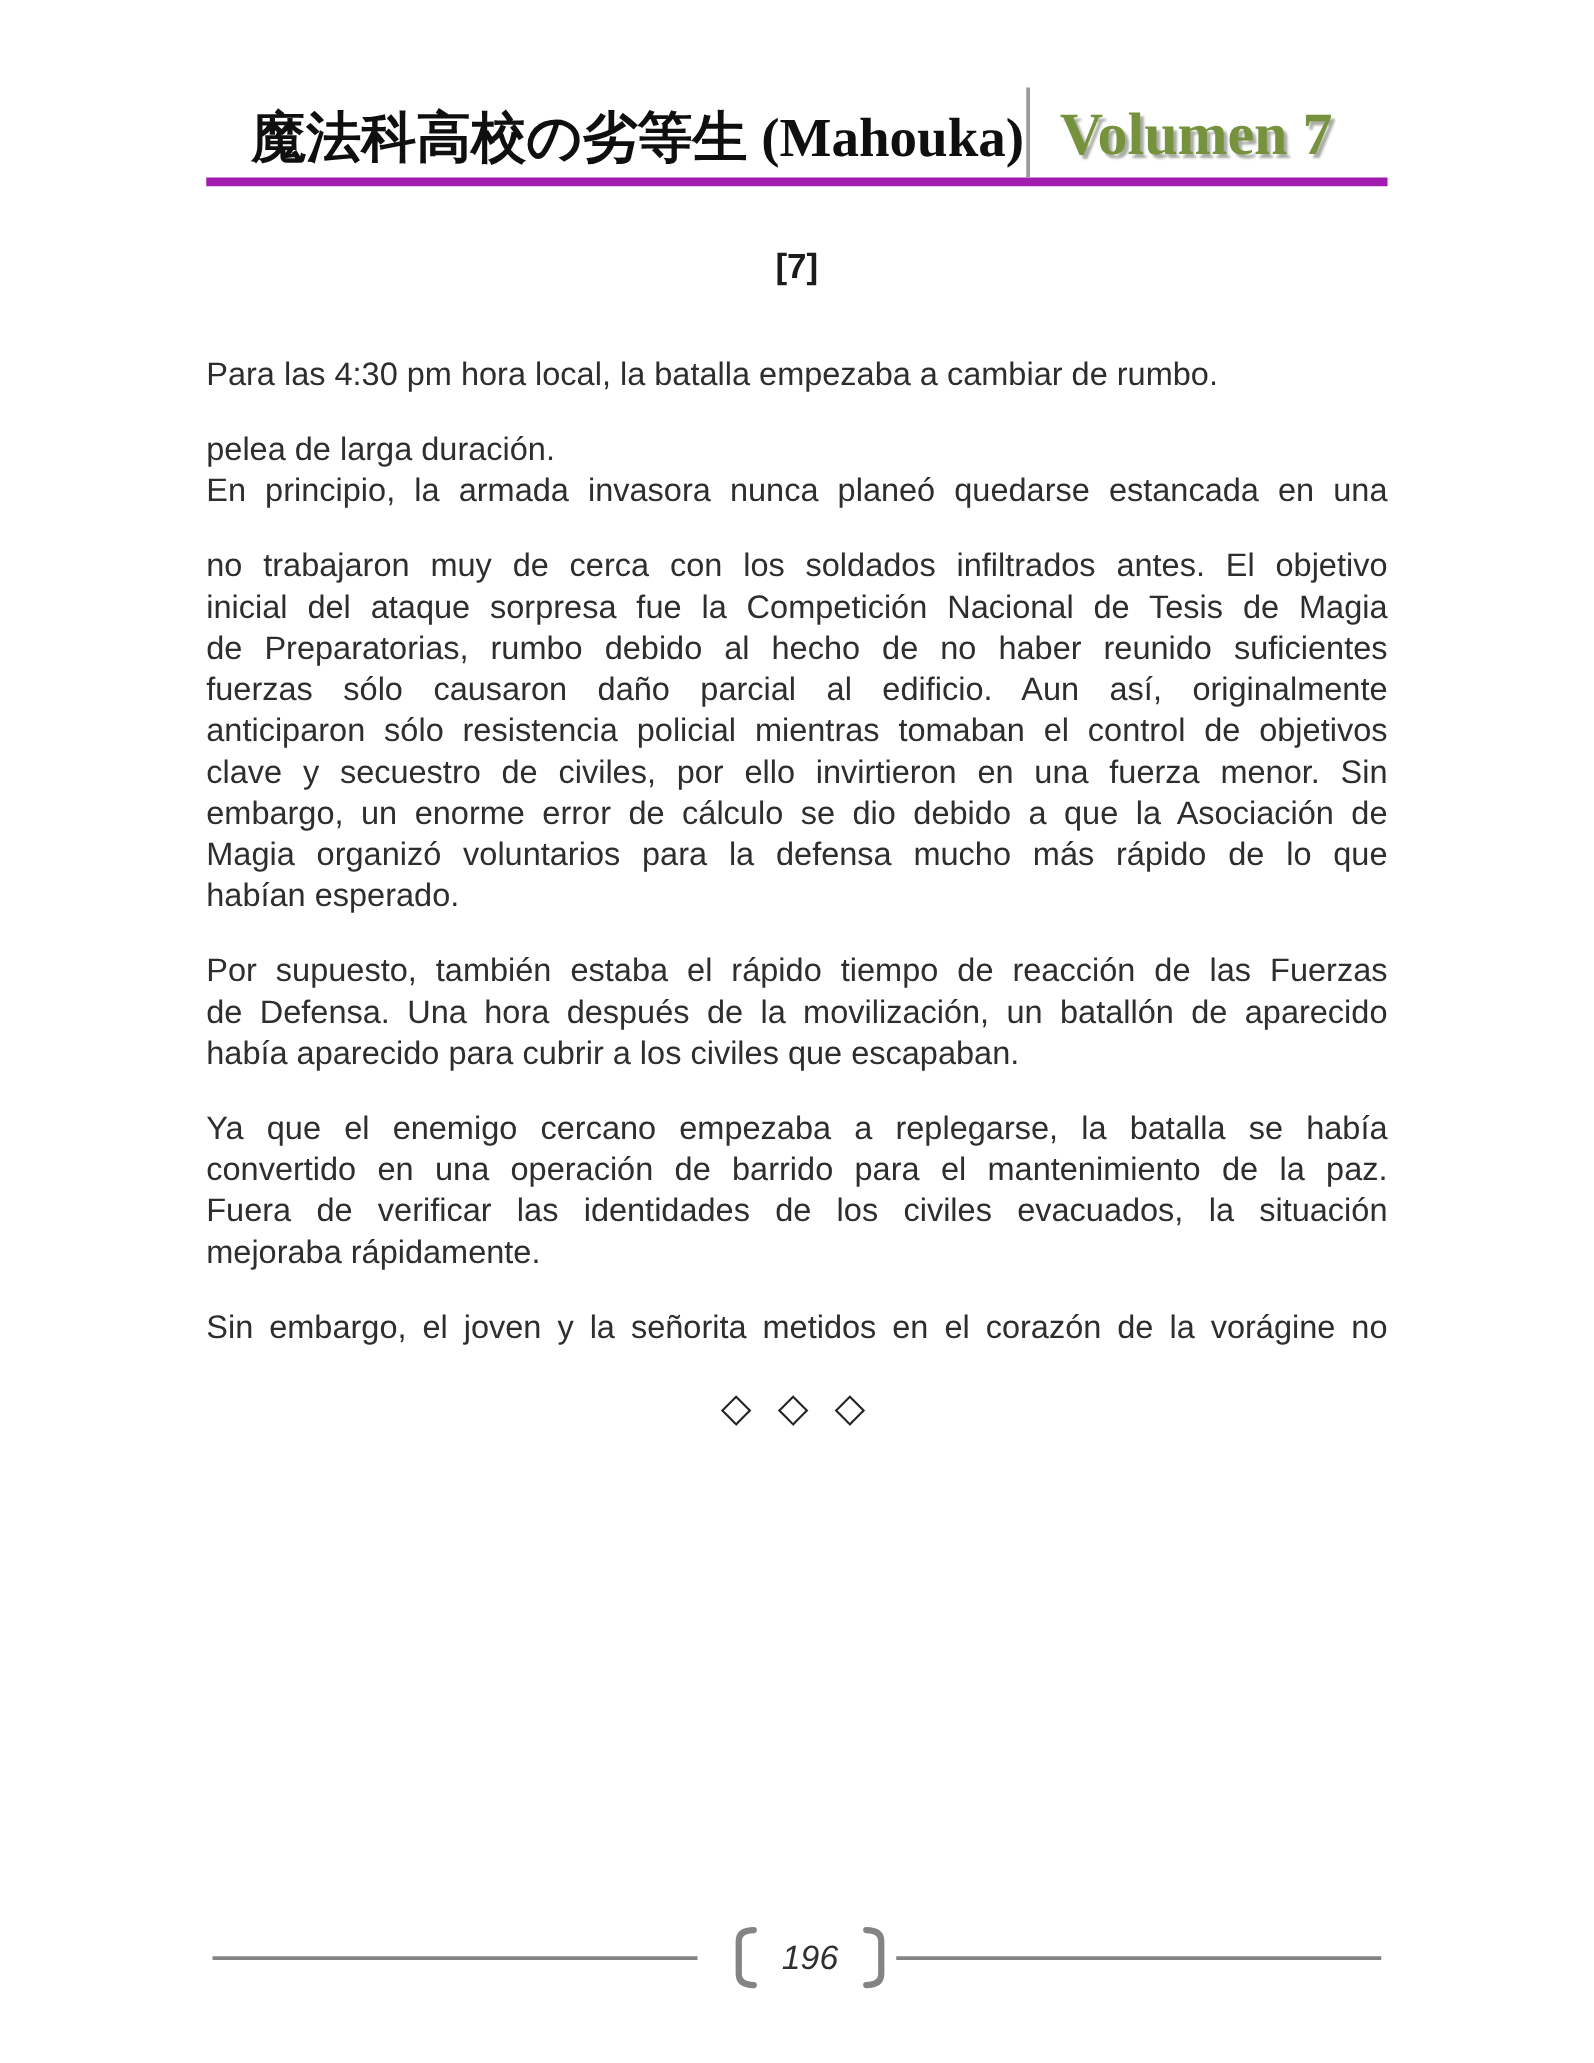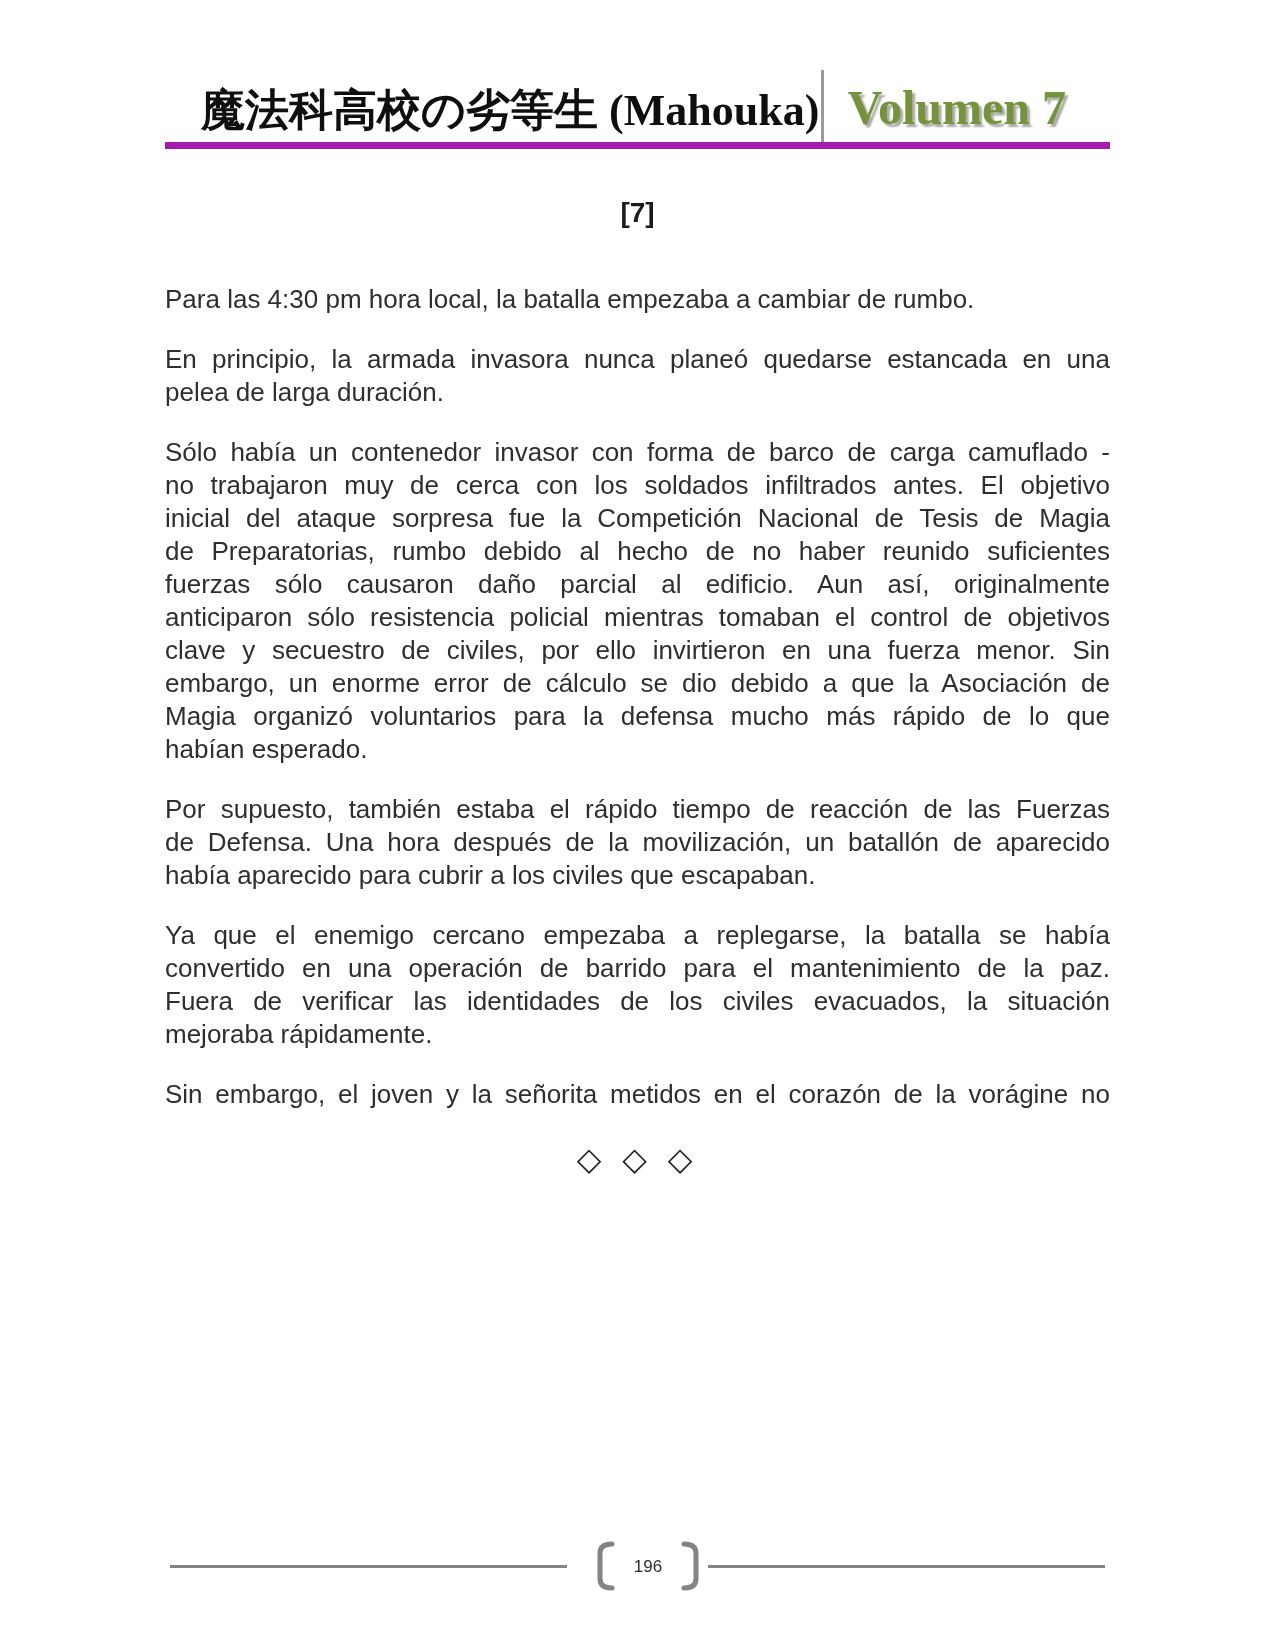--- a/index.html
+++ b/index.html
@@ -99,24 +99,25 @@
   }
   .footer-rule {
     flex: 1 1 auto;
     height: 3px;
     background: #848484;
   }
   .footer-rule.left { margin-right: 24px; }
   .footer-rule.right { margin-left: 3px; }
   .bracket-icon { display: block; }
   .page-number {
-    font-size: 17px;
+    font-size: 27px;
     color: #2f2f2f;
     padding: 0 17px;
     line-height: 1;
+    font-style: italic;
   }
 </style>
 </head>
 <body>
 
 <div class="page">
 
   <div class="header">
     <div class="header-title">魔法科高校の劣等生 (Mahouka)</div>
     <div class="header-spacer"></div>
@@ -124,25 +125,24 @@
     <div class="volume-badge" style="color: rgb(118, 146, 60);">Volumen 7</div>
   </div>
 
   <div class="chapter-marker">[7]</div>
 
   <div class="page-body">
       <div class="para">
         <div class="line last">Para las 4:30 pm hora local, la batalla empezaba a cambiar de rumbo.</div>
       </div>
       <div class="para">
+        <div class="line last">pelea de larga duración.</div>
         <div class="line">En principio, la armada invasora nunca planeó quedarse estancada en una</div>
-        <div class="line last">pelea de larga duración.</div>
       </div>
       <div class="para">
-        <div class="line">Sólo había un contenedor invasor con forma de barco de carga camuflado -</div>
         <div class="line">no trabajaron muy de cerca con los soldados infiltrados antes. El objetivo</div>
         <div class="line">inicial del ataque sorpresa fue la Competición Nacional de Tesis de Magia</div>
         <div class="line">de Preparatorias, rumbo debido al hecho de no haber reunido suficientes</div>
         <div class="line">fuerzas sólo causaron daño parcial al edificio. Aun así, originalmente</div>
         <div class="line">anticiparon sólo resistencia policial mientras tomaban el control de objetivos</div>
         <div class="line">clave y secuestro de civiles, por ello invirtieron en una fuerza menor. Sin</div>
         <div class="line">embargo, un enorme error de cálculo se dio debido a que la Asociación de</div>
         <div class="line">Magia organizó voluntarios para la defensa mucho más rápido de lo que</div>
         <div class="line last">habían esperado.</div>
       </div>

